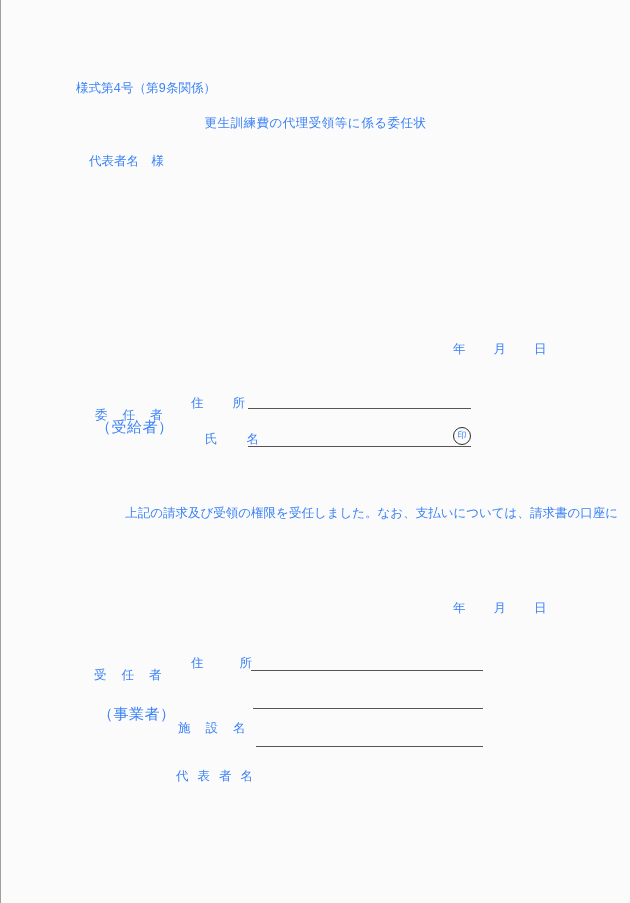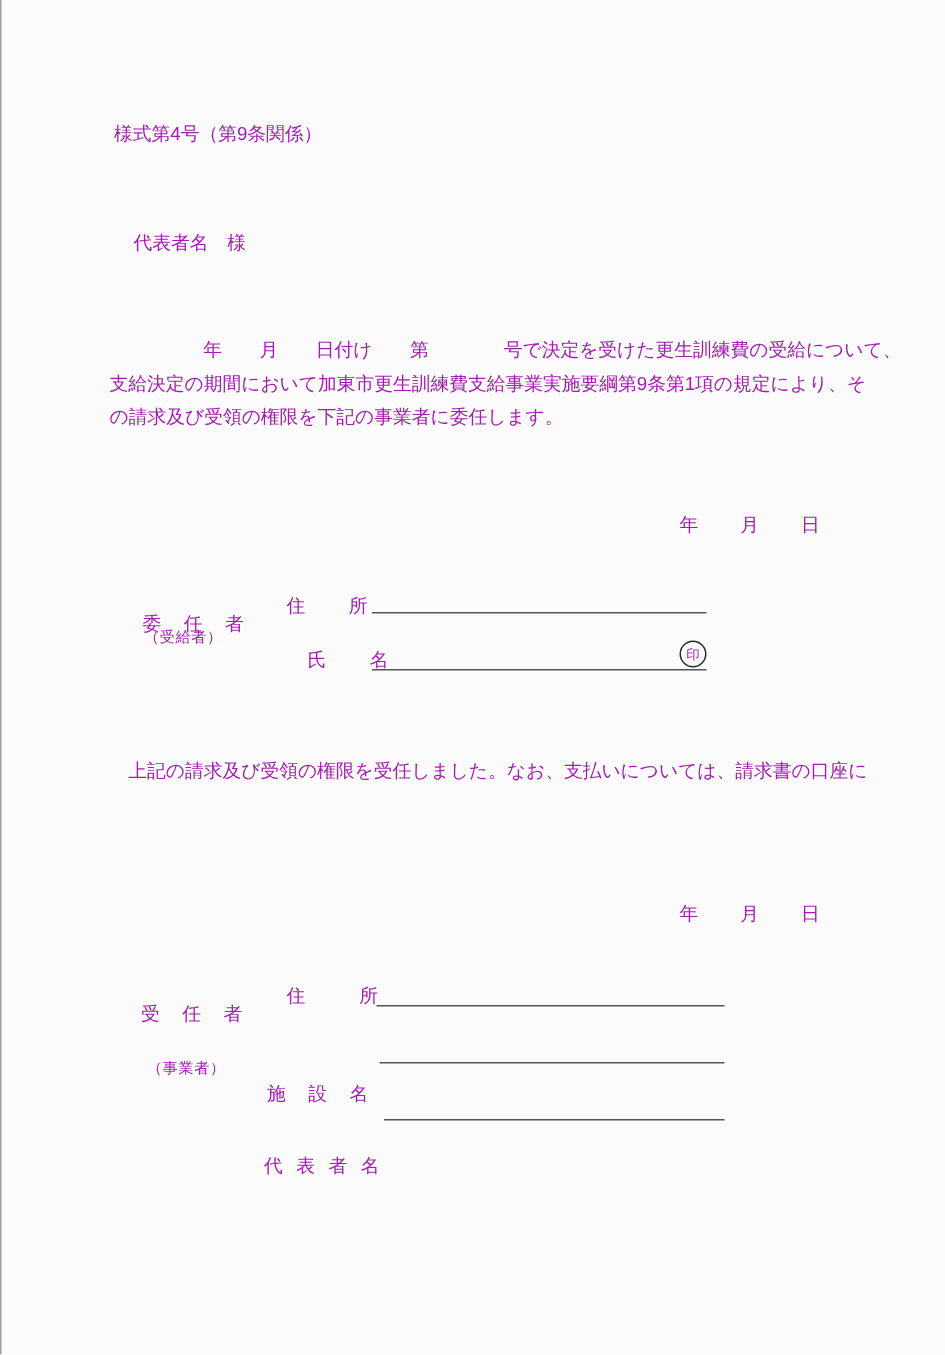--- a/index.html
+++ b/index.html
@@ -1,35 +1,35 @@
 <!DOCTYPE html>
 <html><head>
 <meta charset="utf-8">
 <style>
   html,body{margin:0;padding:0;background:#ffffff;}
   .page{
     position:relative;width:630px;height:903px;background:#fbfbfb;
     border-left:1px solid #9e9e9e;box-sizing:border-box;
-    font-family:Liberation Sans, sans-serif;
-    color:#a21caf;font-size:12.5px;line-height:1.15;
+    font-family:Liberation Mono, monospace;
+    color:#3b82f6;font-size:12.5px;line-height:1.15;
   }
   .abs{position:absolute;white-space:nowrap;}
   .form-number{left:75px;top:82px;}
   .doc-title{left:0;top:117px;width:100%;text-align:center;letter-spacing:0.5px;}
   .addressee{left:88px;top:155px;}
   .para1{left:72px;top:222px;width:545px;}
-  .para2{left:72px;top:503px;width:545px;}
+  .para2{left:72px;top:503px;width:545px;text-align:right;}
   .para-line{height:22.5px;line-height:22.5px;white-space:pre;}
   .date-line{letter-spacing:1px;}
   .date1{left:452px;top:343px;}
   .date2{left:452px;top:602px;}
   .role-label{letter-spacing:15px;margin-top:12px;}
   .role1{left:94px;top:397px;}
   .role2{left:93px;top:657px;}
-  .role-note{font-size:10px;letter-spacing:0.5px;}
+  .role-note{font-size:15px;letter-spacing:0.5px;}
   .role1-note{left:95px;top:420px;}
   .role2-note{left:97px;top:679px;margin-top:28px;}
   .addr1-label{left:190px;top:397px;letter-spacing:29px;}
   .name1-label{left:204px;top:433px;letter-spacing:29px;}
   .addr2-label{left:190px;top:657px;letter-spacing:36px;}
   .fac-label{left:177px;top:696px;letter-spacing:15px;margin-top:26px;}
   .rep-label{left:175px;top:733px;letter-spacing:9px;margin-top:37px;}
   .blank{height:0;border-top:1px solid #555555;}
   .addr1-line{left:247px;top:408px;width:223px;}
   .name1-line{left:247px;top:446px;width:223px;}
@@ -42,28 +42,24 @@
     font-size:9px;line-height:1;background:#fbfbfb;letter-spacing:0;
   }
 </style>
 </head>
 <body>
 
 <div class="page">
 
   <div class="abs form-number">様式第4号（第9条関係）</div>
 
+  <div class="abs doc-title">更生訓練費の代理受領等に係る委任状</div>
 
   <div class="abs addressee">代表者名　様</div>
 
-  <div class="abs para1">
-    <div class="para-line">　　　　　年　　月　　日付け　　第　　　　号で決定を受けた更生訓練費の受給について、</div>
-    <div class="para-line">支給決定の期間において加東市更生訓練費支給事業実施要綱第9条第1項の規定により、そ</div>
-    <div class="para-line">の請求及び受領の権限を下記の事業者に委任します。</div>
-  </div>
 
   <div class="abs date-line date1">年　　月　　日</div>
 
   <div class="abs role-label role1">委任者</div>
   <div class="abs role-note role1-note">（受給者）</div>
 
   <div class="abs addr1-label">住所</div>
   <div class="abs blank addr1-line"></div>
 
   <div class="abs name1-label">氏名</div>

